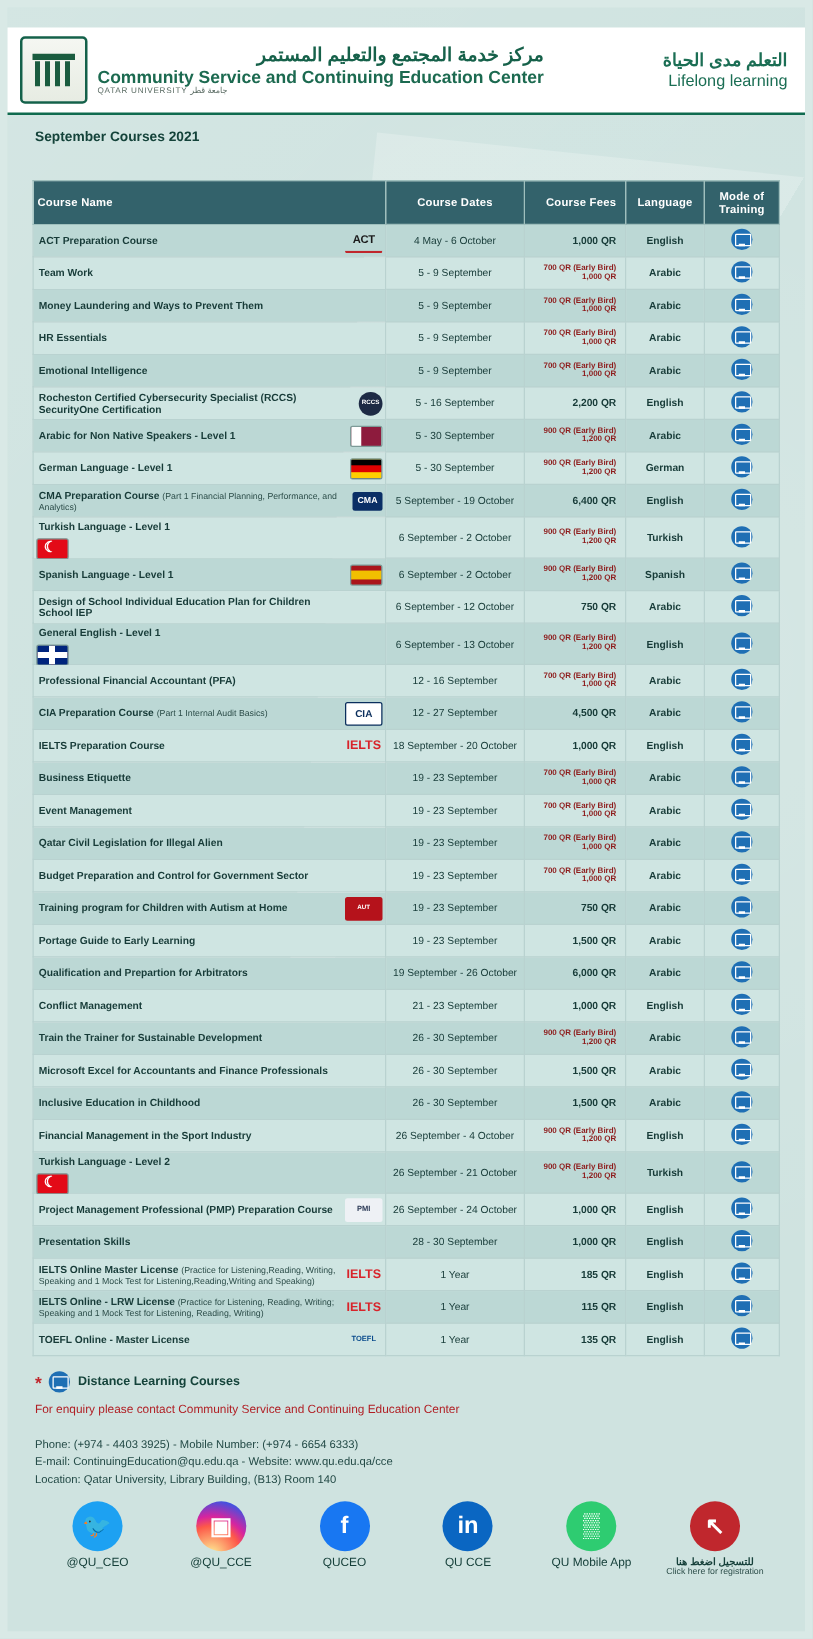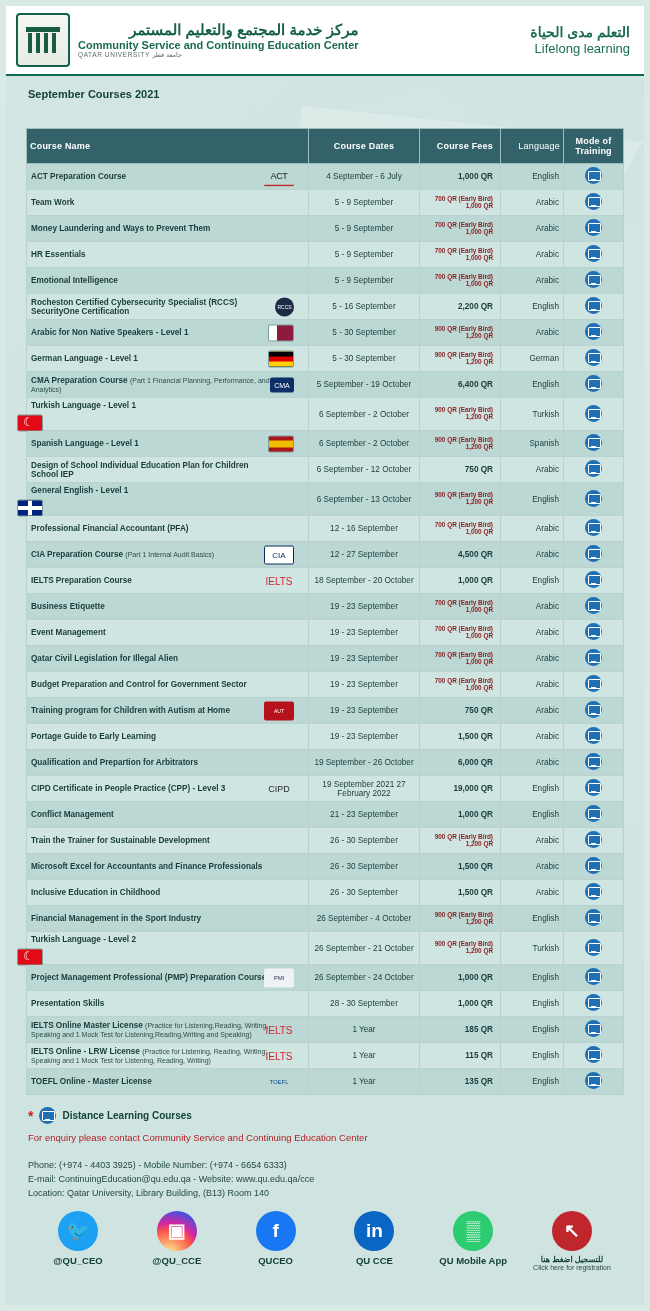--- a/index.html
+++ b/index.html
@@ -26,21 +26,21 @@
                linear-gradient(65deg, rgba(255,255,255,0.16) 0 40%, rgba(255,255,255,0) 40%);
     transform:rotate(6deg);
     pointer-events:none;
   }
   
   .header {
     height:70px; background:#ffffff;
     display:flex; align-items:center; justify-content:space-between;
     padding:4px 14px 4px 10px;
     border-bottom:2px solid #0f6b4f;
-    position:relative; z-index:3;
+    position:relative; z-index:3;margin-top:16px;
   }
   .brand { display:flex; align-items:center; gap:8px; }
   .qu-logo {
     width:54px; height:54px; border:2px solid #14614a; border-radius:4px;
     background:linear-gradient(#f5f7f2,#e7ece3);
     display:flex; align-items:center; justify-content:center;
     position:relative;
   }
   .qu-logo .pillars {
     width:34px; height:26px;
@@ -49,21 +49,21 @@
       linear-gradient(#1a5c3f,#1a5c3f) 10px 6px/4px 20px no-repeat,
       linear-gradient(#1a5c3f,#1a5c3f) 18px 6px/4px 20px no-repeat,
       linear-gradient(#1a5c3f,#1a5c3f) 26px 6px/4px 20px no-repeat,
       linear-gradient(#1a5c3f,#1a5c3f) 0 0/34px 5px no-repeat;
   }
   .brand-text { line-height:1.15; }
   .brand-ar {
     font-size:15px; font-weight:bold; color:#16614a; text-align:right;
     direction:rtl;
   }
-  .brand-en { font-size:11px; font-weight:bold; color:#1c6a50; }
+  .brand-en { font-size:14px; font-weight:bold; color:#1c6a50; }
   .brand-sub { font-size:6.5px; color:#5a6b63; letter-spacing:.6px; }
   .lifelong { text-align:right; line-height:1.2; }
   .lifelong .ar { font-size:14px; color:#1b6e54; font-weight:bold; direction:rtl; }
   .lifelong .en { font-size:13px; color:#1b6e54; }
 
   
   .page-title {
     margin:12px 0 8px 22px;
     font-size:11px; font-weight:bold; color:#14433a;
     position:relative; z-index:3;
@@ -82,28 +82,28 @@
     border:1px solid #b9d2d0;
     font-size:8.2px; color:#173b38;
     padding:3px 4px; vertical-align:middle;
     height:25px;
   }
   tbody tr:nth-child(odd) td { background:#bcd8d5; }
   tbody tr:nth-child(even) td { background:#cfe5e2; }
   .c-name { width:47%; font-weight:bold; text-align:left; position:relative; padding-right:34px;}
   .c-dates { width:18.5%; text-align:center; }
   .c-fees { width:13.5%; text-align:right; padding-right:7px; font-weight:bold;}
-  .c-lang { width:10.5%; text-align:right; font-weight:normal;}
+  .c-lang { width:10.5%; text-align:center; font-weight:bold;}
   .c-mode { width:10%; text-align:center; }
   .name-sub { font-weight:normal; font-size:7px; color:#2c4d49; }
   .logo-badge {
-    position:absolute; right:14px; top:50%; transform:translateY(-50%);
+    position:absolute; right:2px; top:50%; transform:translateY(-50%);
     width:30px; height:19px;
     display:flex; align-items:center; justify-content:center;
-    font-size:7px; font-weight:normal; color:#b01f24;
+    font-size:7px; font-weight:bold; color:#b01f24;
     border-radius:2px; overflow:hidden;
   }
   .badge-act { color:#1b1b1b; font-size:9px; letter-spacing:-.3px; border-bottom:2px solid #c0262c;}
   .badge-rccs { background:#1d2a44; color:#fff; border-radius:50%; width:19px; height:19px; font-size:5px; line-height:19px;}
   .flag { width:26px; height:17px; border:1px solid #7d9b98; display:block; }
   .fl-qa { background:linear-gradient(90deg,#fff 0 34%, #8d1b3d 34% 100%); }
   .fl-de { background:linear-gradient(#000 0 33%, #dd0000 33% 66%, #ffce00 66% 100%); }
   .fl-tr { background:#e30a17; position:relative; }
   .fl-tr:after{ content:"☾"; position:absolute; left:5px; top:-1px; color:#fff; font-size:12px;}
   .fl-es { background:linear-gradient(#aa151b 0 25%, #f1bf00 25% 75%, #aa151b 75% 100%); }
@@ -151,21 +151,21 @@
     width:40px; height:40px; border-radius:50%; margin:0 auto 4px;
     display:flex; align-items:center; justify-content:center;
     color:#fff; font-size:19px; font-weight:bold;
   }
   .c-tw { background:#1da1f2; }
   .c-ig { background:radial-gradient(circle at 30% 107%, #fdf497 0%, #fd5949 45%, #d6249f 60%, #285AEB 90%); }
   .c-fb { background:#1877f2; }
   .c-li { background:#0a66c2; }
   .c-app{ background:#2ecc71; font-size:15px; }
   .c-reg{ background:#c0272d; }
-  .soc .lbl { font-size:9.5px; font-weight:bold; color:#16403a; }
+  .soc .lbl { font-size:9.5px; font-weight:normal; color:#16403a; }
   .soc .sub { font-size:7px; color:#2c4d49; }
   .soc .sub-ar { font-size:8px; color:#16403a; font-weight:bold; direction:rtl;}
 </style>
 </head>
 <body>
 
 <div class="page">
   <div class="watermark"></div>
 
   <div class="header">
@@ -194,21 +194,21 @@
           <th class="c-name">Course Name</th>
           <th class="c-dates">Course Dates</th>
           <th class="c-fees">Course Fees</th>
           <th class="c-lang">Language</th>
           <th class="c-mode">Mode of Training</th>
         </tr>
       </thead>
       <tbody id="tbody">
           <tr>
             <td class="c-name"><span>ACT Preparation Course</span><span class="logo-badge badge-act">ACT</span></td>
-            <td class="c-dates">4 September - 6  July</td>
+            <td class="c-dates">4 May - 6  October</td>
             <td class="c-fees">1,000 QR</td>
             <td class="c-lang">English</td>
             <td class="c-mode"><span class="monitor"></span></td>
           </tr>
           <tr>
             <td class="c-name"><span>Team Work</span></td>
             <td class="c-dates">5 - 9 September</td>
             <td class="c-fees">
               <div class="fee-two">
                 <div class="fee-early">700 QR (Early Bird)</div>
@@ -421,27 +421,20 @@
             <td class="c-dates">19 - 23 September</td>
             <td class="c-fees">1,500 QR</td>
             <td class="c-lang">Arabic</td>
             <td class="c-mode"><span class="monitor"></span></td>
           </tr>
           <tr>
             <td class="c-name"><span>Qualification and Prepartion for Arbitrators</span></td>
             <td class="c-dates">19 September - 26 October</td>
             <td class="c-fees">6,000 QR</td>
             <td class="c-lang">Arabic</td>
-            <td class="c-mode"><span class="monitor"></span></td>
-          </tr>
-          <tr>
-            <td class="c-name"><span>CIPD Certificate in People Practice (CPP) - Level 3</span><span class="logo-badge badge-cipd">CIPD</span></td>
-            <td class="c-dates">19 September 2021 27 February 2022</td>
-            <td class="c-fees">19,000 QR</td>
-            <td class="c-lang">English</td>
             <td class="c-mode"><span class="monitor"></span></td>
           </tr>
           <tr>
             <td class="c-name"><span>Conflict Management</span></td>
             <td class="c-dates">21 - 23 September</td>
             <td class="c-fees">1,000 QR</td>
             <td class="c-lang">English</td>
             <td class="c-mode"><span class="monitor"></span></td>
           </tr>
           <tr>

